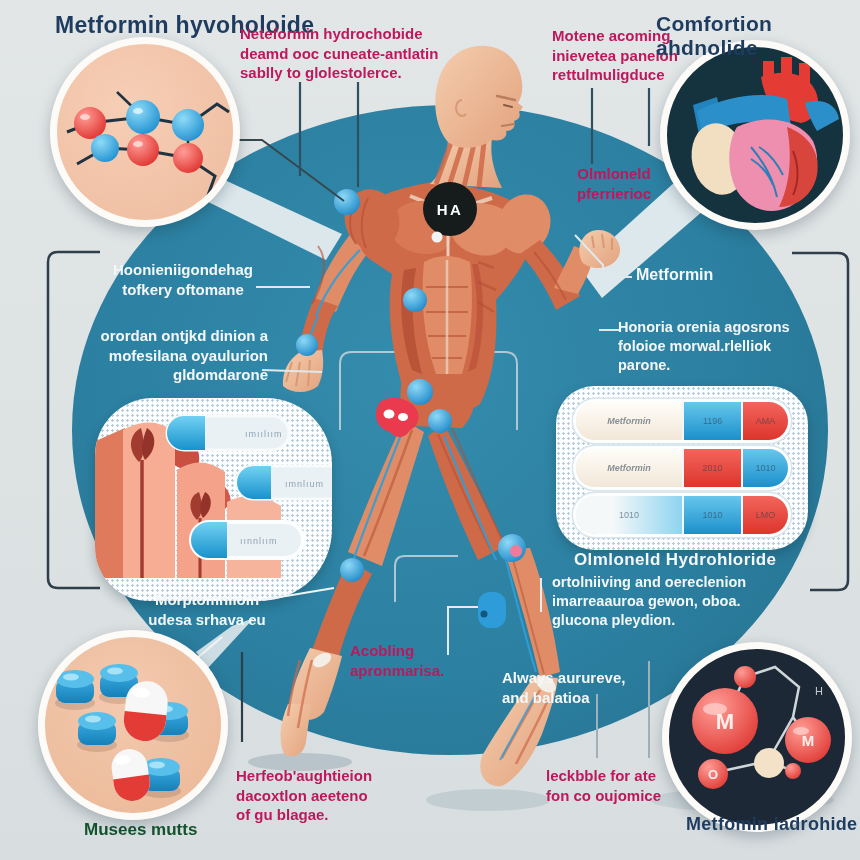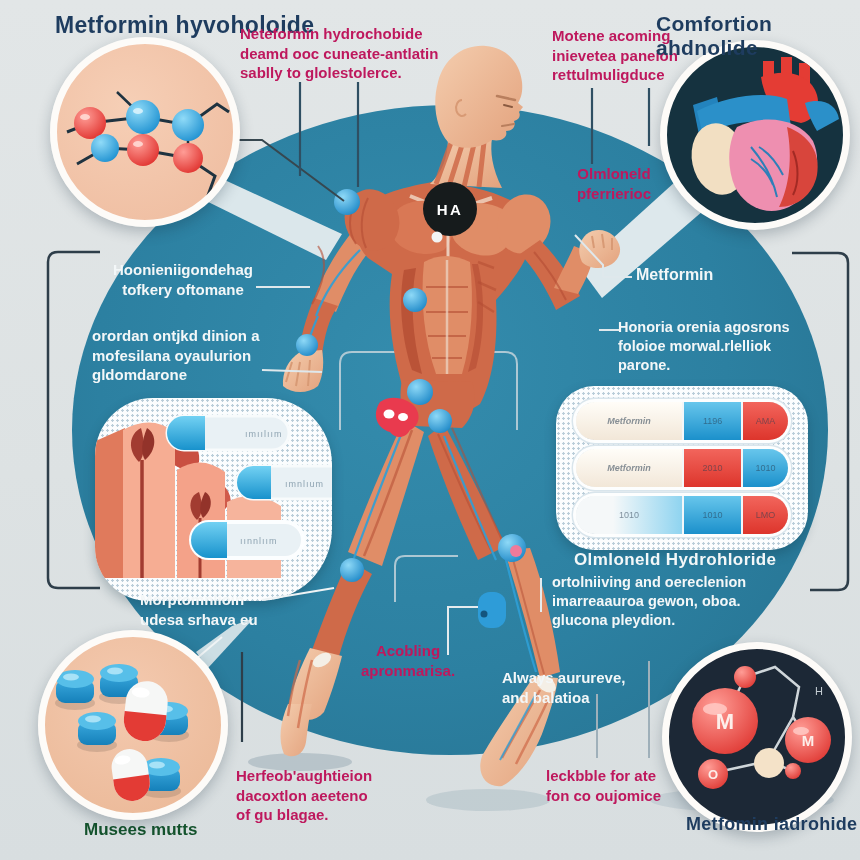--- a/index.html
+++ b/index.html
@@ -38,28 +38,28 @@
   
   .title{font-weight:bold;color:#1e3c5f;letter-spacing:.3px;}
   .note{white-space:pre-line;line-height:1.3;color:#be185d;font-size:15px;font-weight:bold;}
   .note.white{color:#f3f7f8;font-weight:bold;}
   #title-tl{left:55px;top:12px;font-size:23px;}
   #note-top-center{left:240px;top:24px;font-size:15px;}
   #note-motene{left:552px;top:26px;font-size:15px;}
   #title-tr{left:656px;top:12px;font-size:21px;}
   #note-olmloneld{left:556px;top:164px;width:116px;text-align:center;}
   #note-hoonie{left:104px;top:260px;width:158px;text-align:center;}
-  #note-orordan{left:92px;top:326px;width:176px;text-align:left;}
+  #note-orordan{left:92px;top:326px;width:176px;text-align:right;}
   #label-metformin{left:636px;top:265px;font-size:16px;}
   #note-honoria{left:618px;top:318px;font-size:14.5px;}
   #caption-blister{left:574px;top:549px;font-size:17px;letter-spacing:.4px;}
   #note-ortol{left:552px;top:573px;font-size:14.5px;}
-  #note-morpto{left:140px;top:590px;width:134px;text-align:left;}
+  #note-morpto{left:140px;top:590px;width:134px;text-align:center;}
   #note-always{left:502px;top:668px;}
-  #note-acobling{left:350px;top:641px;width:116px;text-align:center;}
+  #note-acobling{left:350px;top:641px;width:116px;}
   #note-herfeob{left:236px;top:766px;}
   #note-leckbble{left:546px;top:766px;}
   #caption-musees{left:84px;top:820px;font-size:17px;font-weight:bold;color:#14532d;}
   #caption-metfomin{left:686px;top:814px;font-size:18px;}
   svg{display:block;}
 </style>
 </head>
 <body>
 
 <div class="abs" id="teal-circle"></div>

